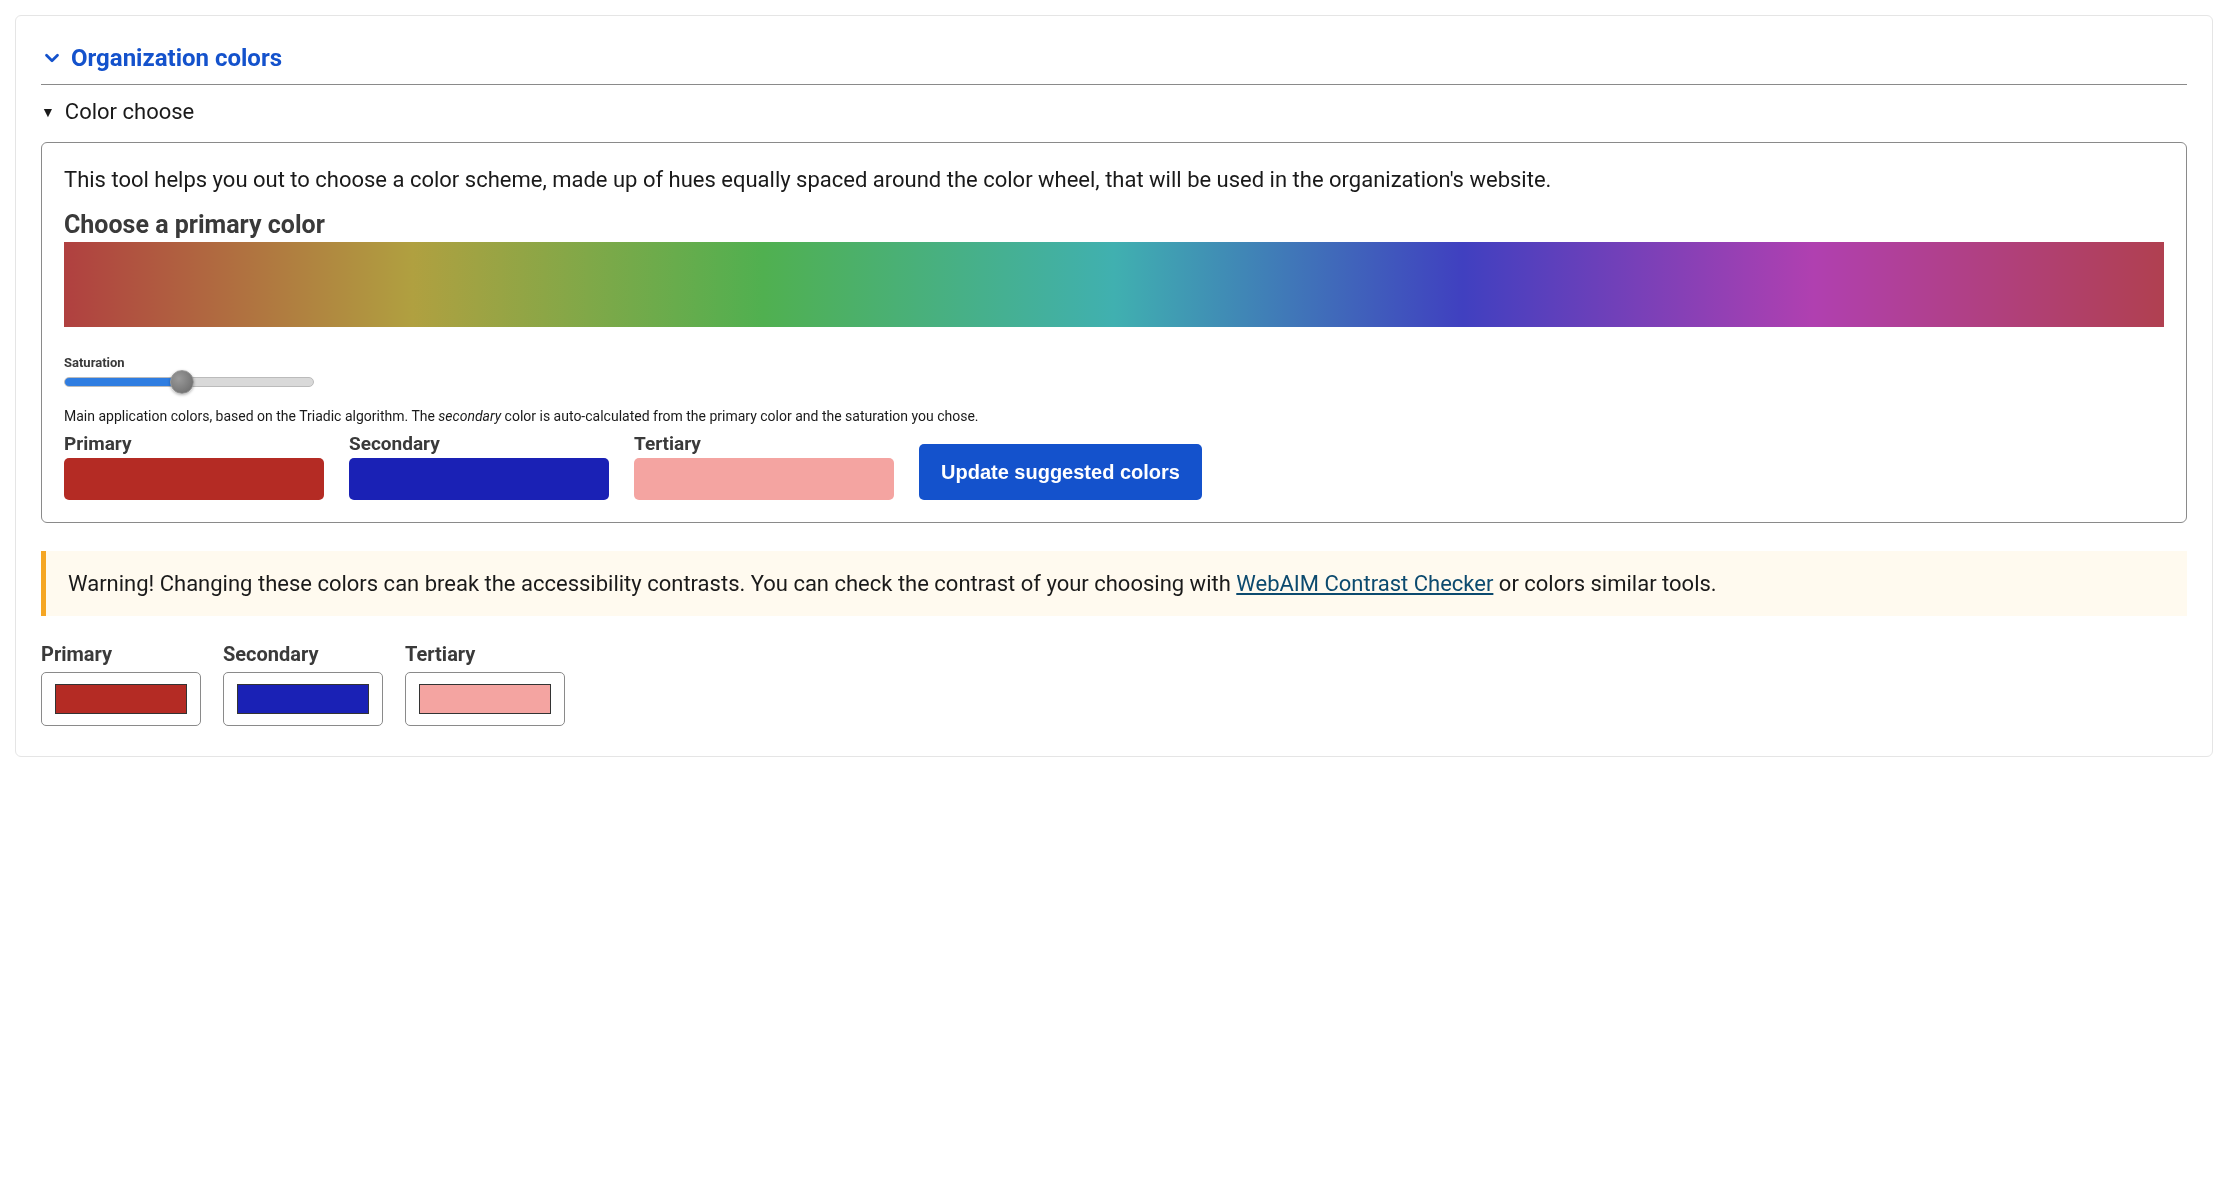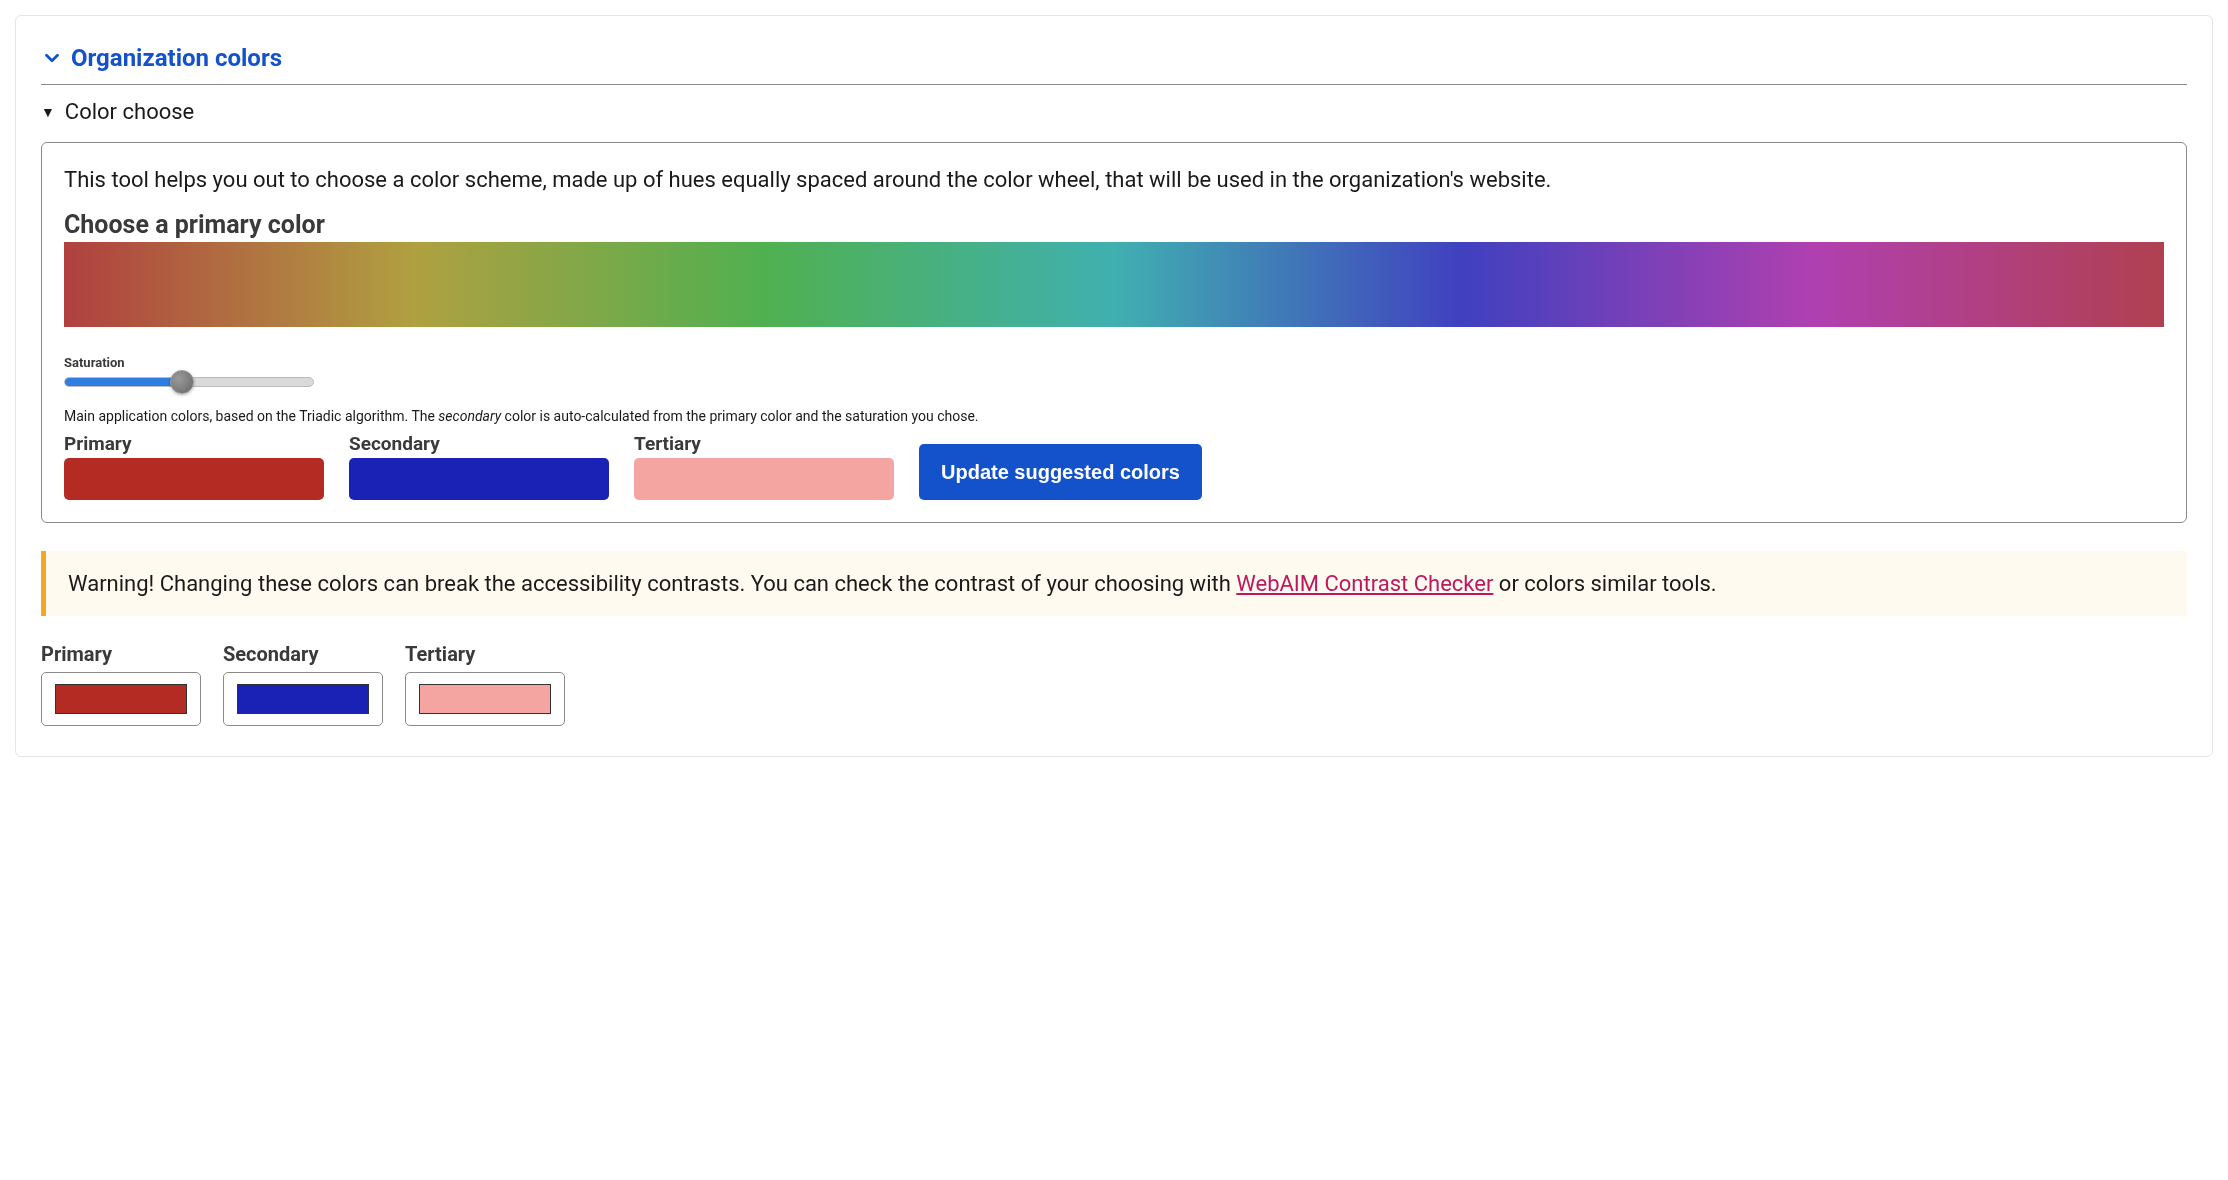--- a/index.html
+++ b/index.html
@@ -153,21 +153,21 @@
 }
 .warning-box {
   margin-top: 28px;
   background: #fffaef;
   border-left: 5px solid #f5a623;
   padding: 16px 22px;
   font-size: 22px;
   line-height: 1.5;
 }
 .warning-box a {
-  color: #be185d;
+  color: #0c4a6e;
   text-decoration: underline;
 }
 .final-swatches {
   margin-top: 26px;
   display: flex;
   gap: 22px;
   flex-wrap: wrap;
 }
 .final-col {
   display: flex;

